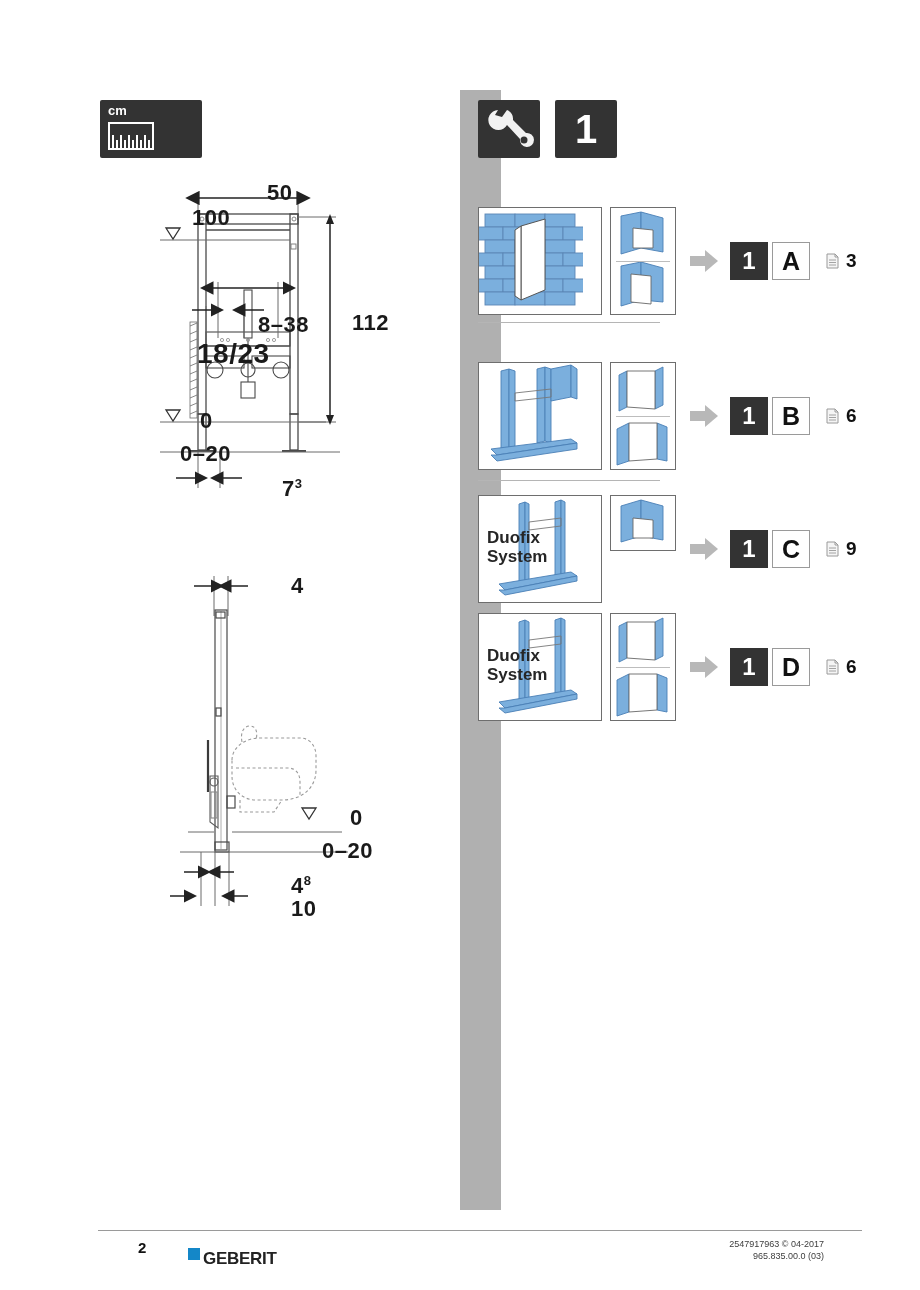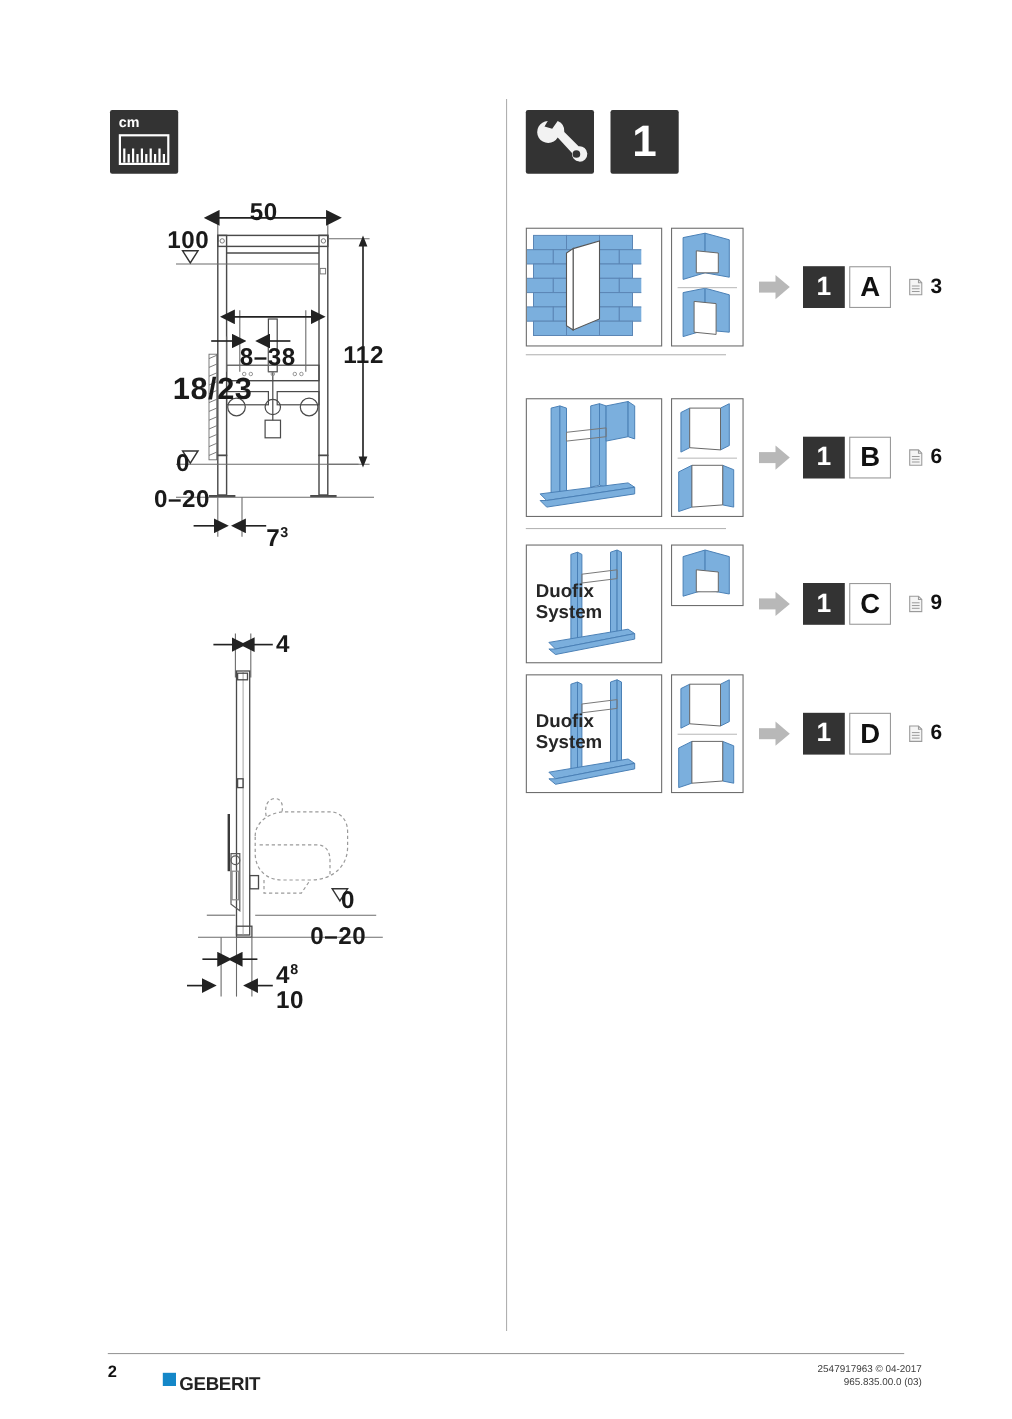--- a/index.html
+++ b/index.html
@@ -10,21 +10,21 @@
   body {
     width: 920px;
     height: 1290px;
     position: relative;
     font-family: "Liberation Sans", sans-serif;
     color: #1a1a1a;
     overflow: hidden;
   }
 
   
-  .abs { position: absolute; }
+  .abs { position: absolute; padding-left: 40px; }
   .dim-txt {
     font-family: "Liberation Sans", sans-serif;
     font-weight: bold;
     color: #1a1a1a;
     white-space: nowrap;
     letter-spacing: .5px;
   }
 
   
   #cm-badge {
@@ -218,21 +218,21 @@
   }
   #brand .brand-text {
     font-size: 17px;
     font-weight: bold;
     letter-spacing: -.3px;
     color: #222222;
     font-family: "Liberation Sans", sans-serif;
     margin-top: 10px;
   }
   #doc-codes {
-    right: 82px; top: 1238px;
+    right: 96px; top: 1238px;
     text-align: right;
     font-size: 9px;
     line-height: 12px;
     color: #3d3d3d;
     font-family: "Liberation Sans", sans-serif;
   }
 </style>
 </head>
 <body>
 

